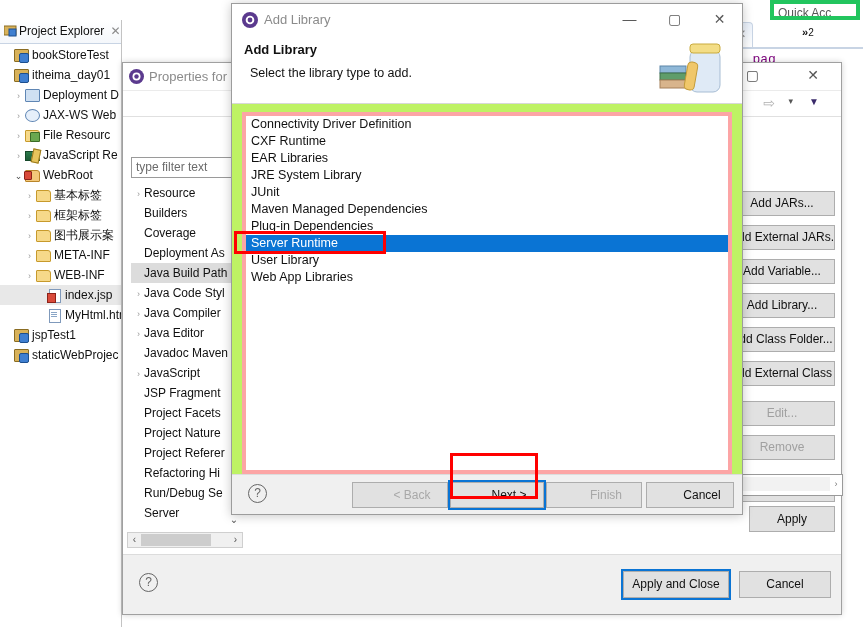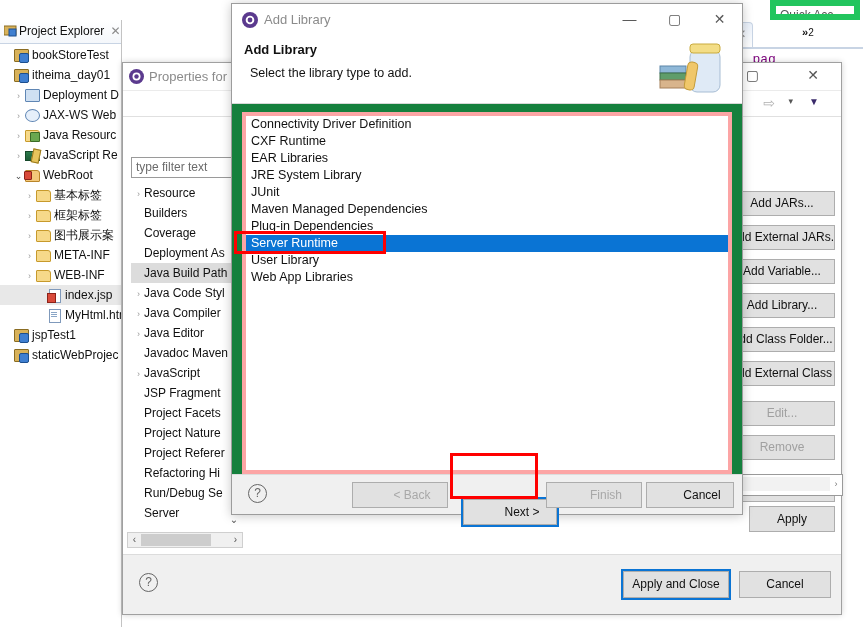--- a/index.html
+++ b/index.html
@@ -11,21 +11,21 @@
     font-size: 12px;
     background: #ffffff;
   }
   #root { position: relative; width: 863px; height: 627px; background:#fff; }
 
   
   .ws-bg { position:absolute; inset:0; background:#ffffff; }
 
   .quick-access {
     position:absolute; right:3px; top:0px; width:90px; height:20px;
-    border:6px solid #22c55e; background:#fff; color:#555;
+    border:4px solid #22c55e; background:#fff; color:#555;
     font-size:12px; padding:2px 4px; overflow:hidden; white-space:nowrap;
   }
 
   .editor-tabbar { position:absolute; left:690px; top:22px; width:173px; height:26px; }
   .editor-tab {
     position:absolute; left:0; top:0; height:26px; padding:4px 6px 0 8px;
     background:#fff; border-top-left-radius:4px; border-top-right-radius:4px;
     border-left:1px solid #c8d4e4; border-top:1px solid #c8d4e4; border-right:1px solid #c8d4e4;
     color:#1a1a6e; font-size:12px; white-space:nowrap;
     background-image: linear-gradient(#eaf1fb, #ffffff);
@@ -136,21 +136,21 @@
   .props-footer { position:absolute; left:0; bottom:0; width:100%; height:60px; background:#f0f0f0;
      border-top:1px solid #dcdcdc;}
   .help-circle { width:19px; height:19px; border:1.5px solid #666; border-radius:50%;
      color:#666; font-size:12px; text-align:center; line-height:17px; }
   .footer-btn { position:absolute; height:27px; background:#e1e1e1; border:1px solid #adadad;
      font-size:12px; color:#111; text-align:center; line-height:25px;}
   .focus-ring { outline:2px solid #0a74d4; outline-offset:0px; }
 
   
   .addlib { position:absolute; left:231px; top:3px; width:512px; height:512px;
-     background:#15803d; border:1px solid #9c9c9c; box-shadow:0 1px 10px rgba(0,0,0,.22);}
+     background:#bef264; border:1px solid #9c9c9c; box-shadow:0 1px 10px rgba(0,0,0,.22);}
   .al-title { position:absolute; left:0; top:0; width:100%; height:32px; background:#fff;}
   .al-title-label { position:absolute; left:32px; top:8px; font-size:13px; color:#8b8b8b;}
   .al-gear { position:absolute; left:9px; top:7px; width:18px; height:18px;}
   .al-wbtn { position:absolute; top:0; width:45px; height:30px; text-align:center; line-height:30px;
      color:#5a5a5a; font-size:14px;}
   .al-head { position:absolute; left:0; top:32px; width:100%; height:68px; background:#fff;
      border-bottom:1px solid #d8d8d8;}
   .al-h1 { position:absolute; left:12px; top:6px; font-size:13px; font-weight:bold; color:#111;}
   .al-h2 { position:absolute; left:18px; top:30px; font-size:12.5px; color:#111;}
   .al-jar { position:absolute; right:10px; top:0px; width:76px; height:66px;}
@@ -221,21 +221,21 @@
             <rect x="0" y="1" width="12" height="9" fill="#d8b25a" stroke="#8a6c22"></rect>
             <rect x="5" y="4" width="7" height="7" fill="#3f7fd0" stroke="#1c4f8f"></rect>
           </svg>
       </span><span>Project Explorer</span><span class="tab-close">✕</span>
     </div>
     <div class="pe-tree" id="pe-tree">
         <div class="tree-row" style="padding-left: 2px;"><span class="arrow"></span><span class="ico ico-proj"></span><span>bookStoreTest</span></div>
         <div class="tree-row" style="padding-left: 2px;"><span class="arrow"></span><span class="ico ico-proj"></span><span>itheima_day01</span></div>
         <div class="tree-row" style="padding-left: 13px;"><span class="arrow">›</span><span class="ico ico-deploy"></span><span>Deployment D</span></div>
         <div class="tree-row" style="padding-left: 13px;"><span class="arrow">›</span><span class="ico ico-jaxws"></span><span>JAX-WS Web</span></div>
-        <div class="tree-row" style="padding-left: 13px;"><span class="arrow">›</span><span class="ico ico-srcfolder"></span><span>Java Resourc</span></div>
+        <div class="tree-row" style="padding-left: 13px;"><span class="arrow">›</span><span class="ico ico-srcfolder"></span><span>File Resourc</span></div>
         <div class="tree-row" style="padding-left: 13px;"><span class="arrow">›</span><span class="ico ico-jslib"></span><span>JavaScript Re</span></div>
         <div class="tree-row" style="padding-left: 13px;"><span class="arrow open">⌄</span><span class="ico ico-folder-web"></span><span>WebRoot</span></div>
         <div class="tree-row" style="padding-left: 24px;"><span class="arrow">›</span><span class="ico ico-folder"></span><span>基本标签</span></div>
         <div class="tree-row" style="padding-left: 24px;"><span class="arrow">›</span><span class="ico ico-folder"></span><span>框架标签</span></div>
         <div class="tree-row" style="padding-left: 24px;"><span class="arrow">›</span><span class="ico ico-folder"></span><span>图书展示案</span></div>
         <div class="tree-row" style="padding-left: 24px;"><span class="arrow">›</span><span class="ico ico-folder"></span><span>META-INF</span></div>
         <div class="tree-row" style="padding-left: 24px;"><span class="arrow">›</span><span class="ico ico-folder"></span><span>WEB-INF</span></div>
         <div class="tree-row sel" style="padding-left: 35px;"><span class="arrow"></span><span class="ico ico-jsp"></span><span>index.jsp</span></div>
         <div class="tree-row" style="padding-left: 35px;"><span class="arrow"></span><span class="ico ico-file"></span><span>MyHtml.htm</span></div>
         <div class="tree-row" style="padding-left: 2px;"><span class="arrow"></span><span class="ico ico-proj"></span><span>jspTest1</span></div>
@@ -360,21 +360,21 @@
         <div class="al-item">Maven Managed Dependencies</div>
         <div class="al-item">Plug-in Dependencies</div>
         <div class="al-item sel">Server Runtime</div>
         <div class="al-item">User Library</div>
         <div class="al-item">Web App Libraries</div>
       </div>
 
     <div class="al-footer">
       <div style="position:absolute;left:16px;top:9px;" class="help-circle">?</div>
       <div class="al-btn disabled" style="left:120px;width:96px;">&lt; Back</div>
-      <div class="al-btn focus-ring" style="left:231px;width:94px;margin-top:17px;">Next &gt;</div>
+      <div class="al-btn focus-ring" style="left:218px;width:94px;">Next &gt;</div>
       <div class="al-btn disabled" style="left:314px;width:96px;">Finish</div>
       <div class="al-btn" style="left:414px;width:88px;">Cancel</div>
     </div>
   </div>
 
   <div class="annot" style="left:234px;top:231px;width:152px;height:23px;"></div>
   <div class="annot" style="left:450px;top:453px;width:88px;height:46px;"></div>
 
 </div>
 

